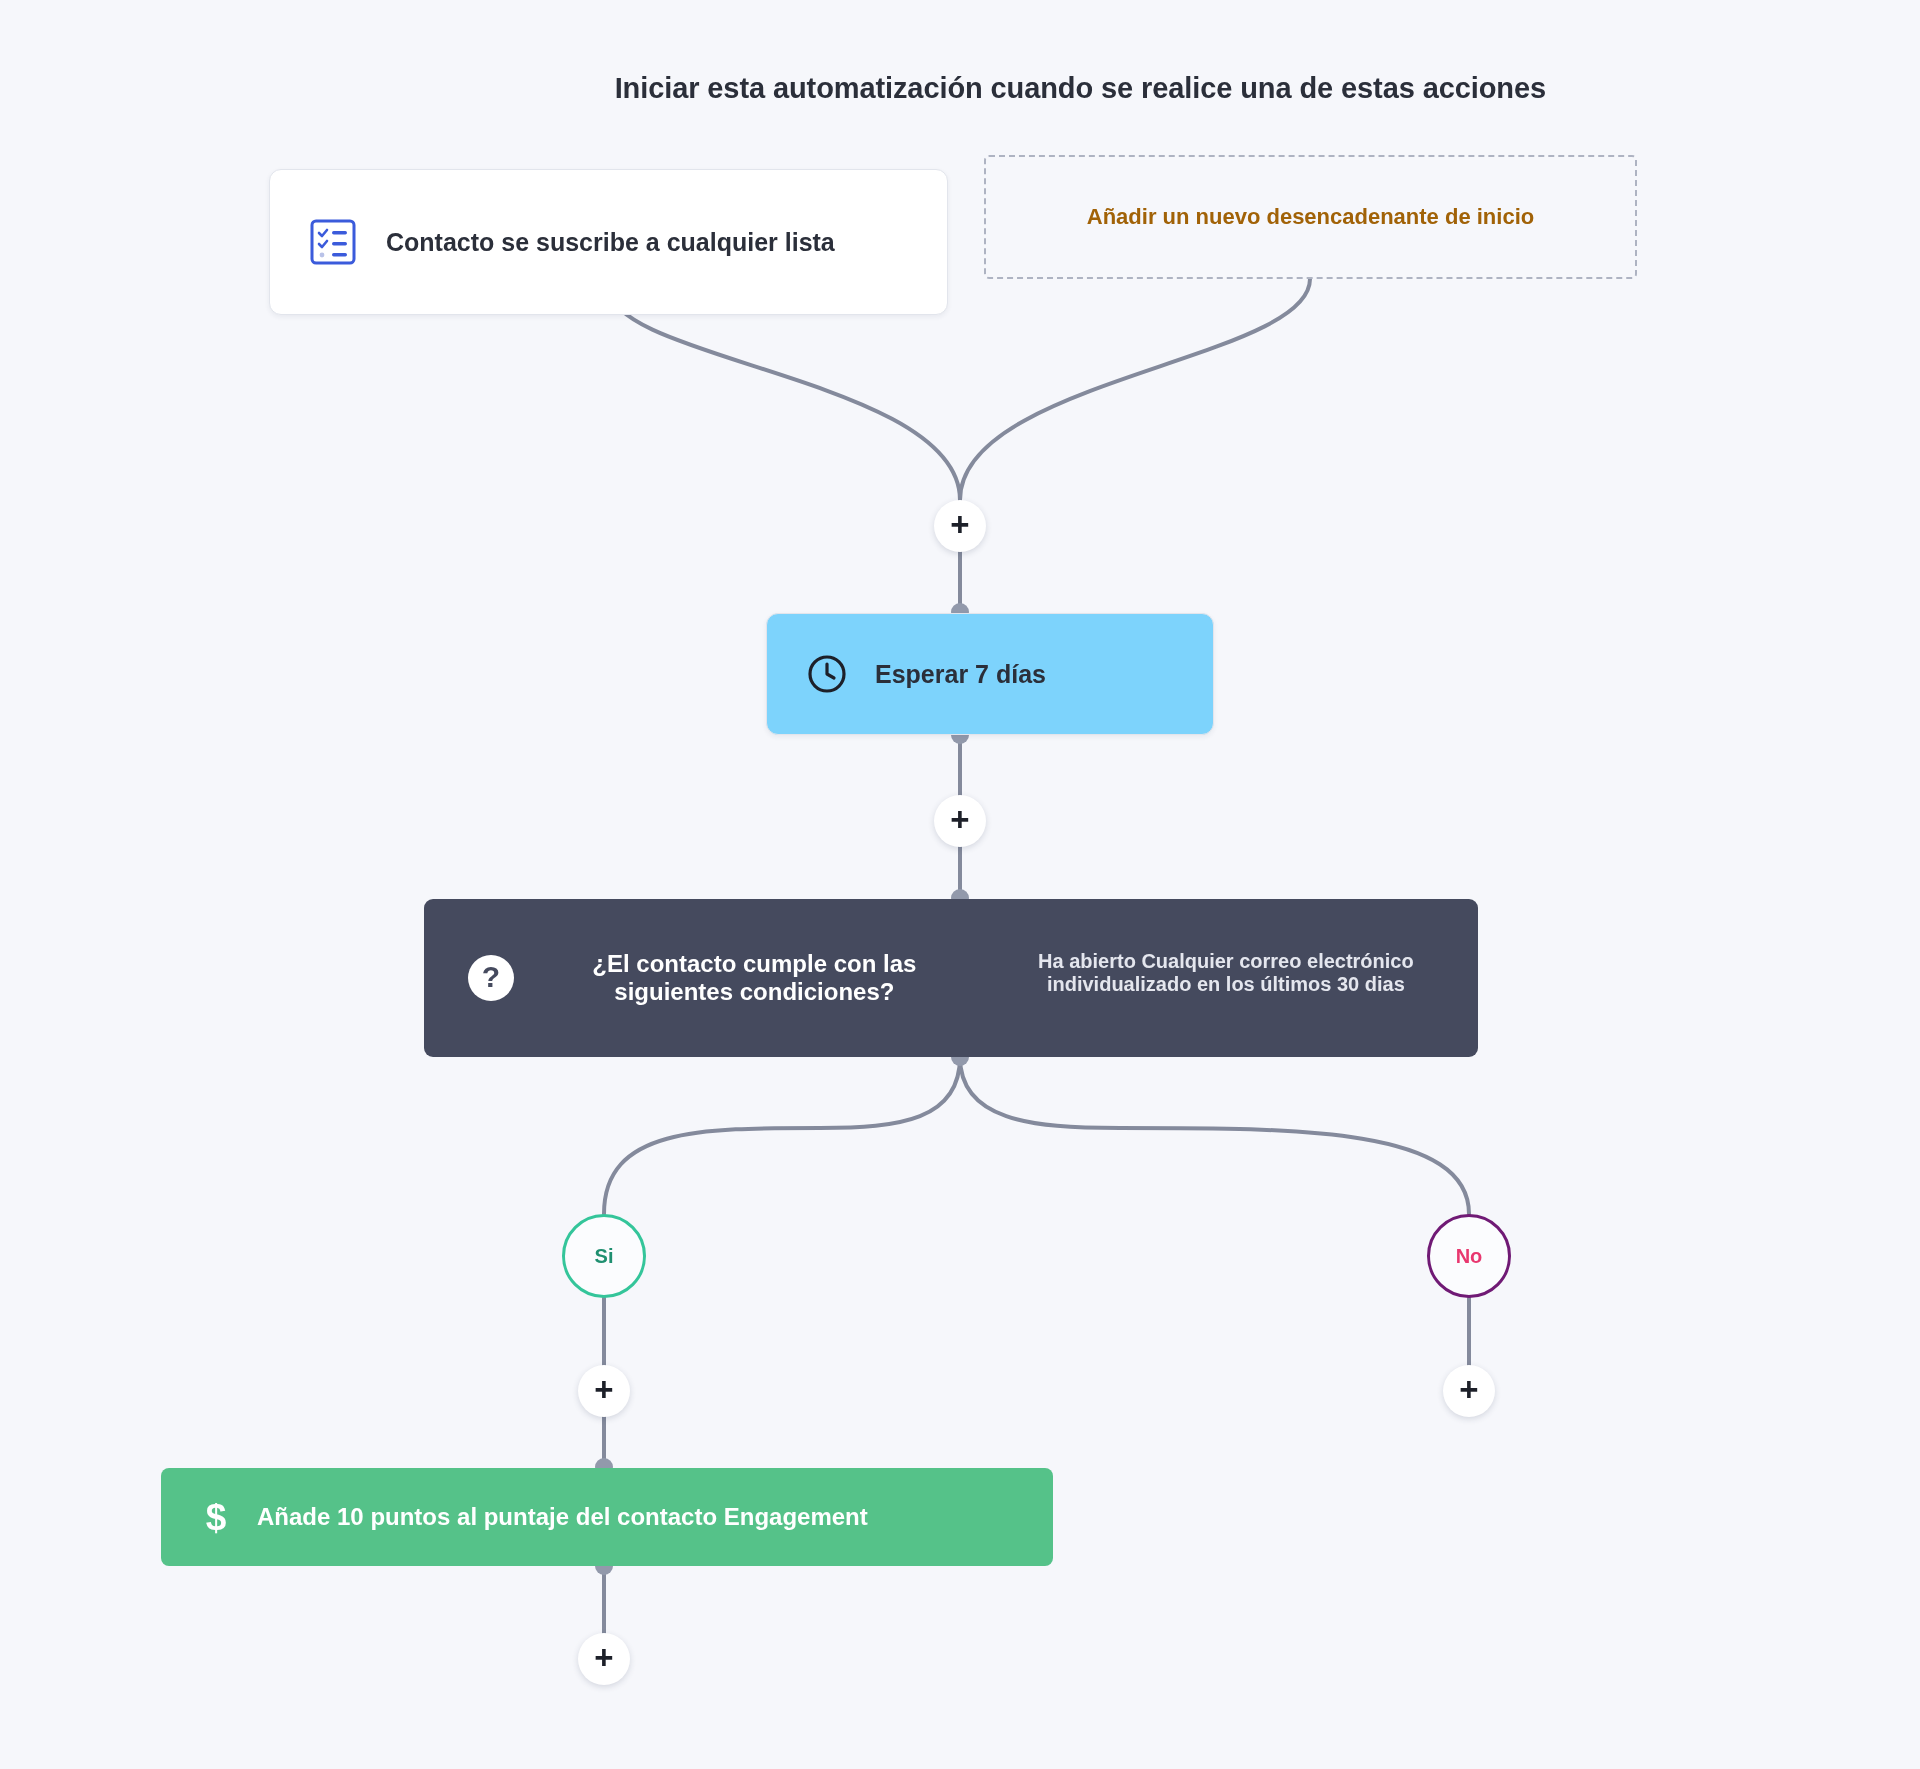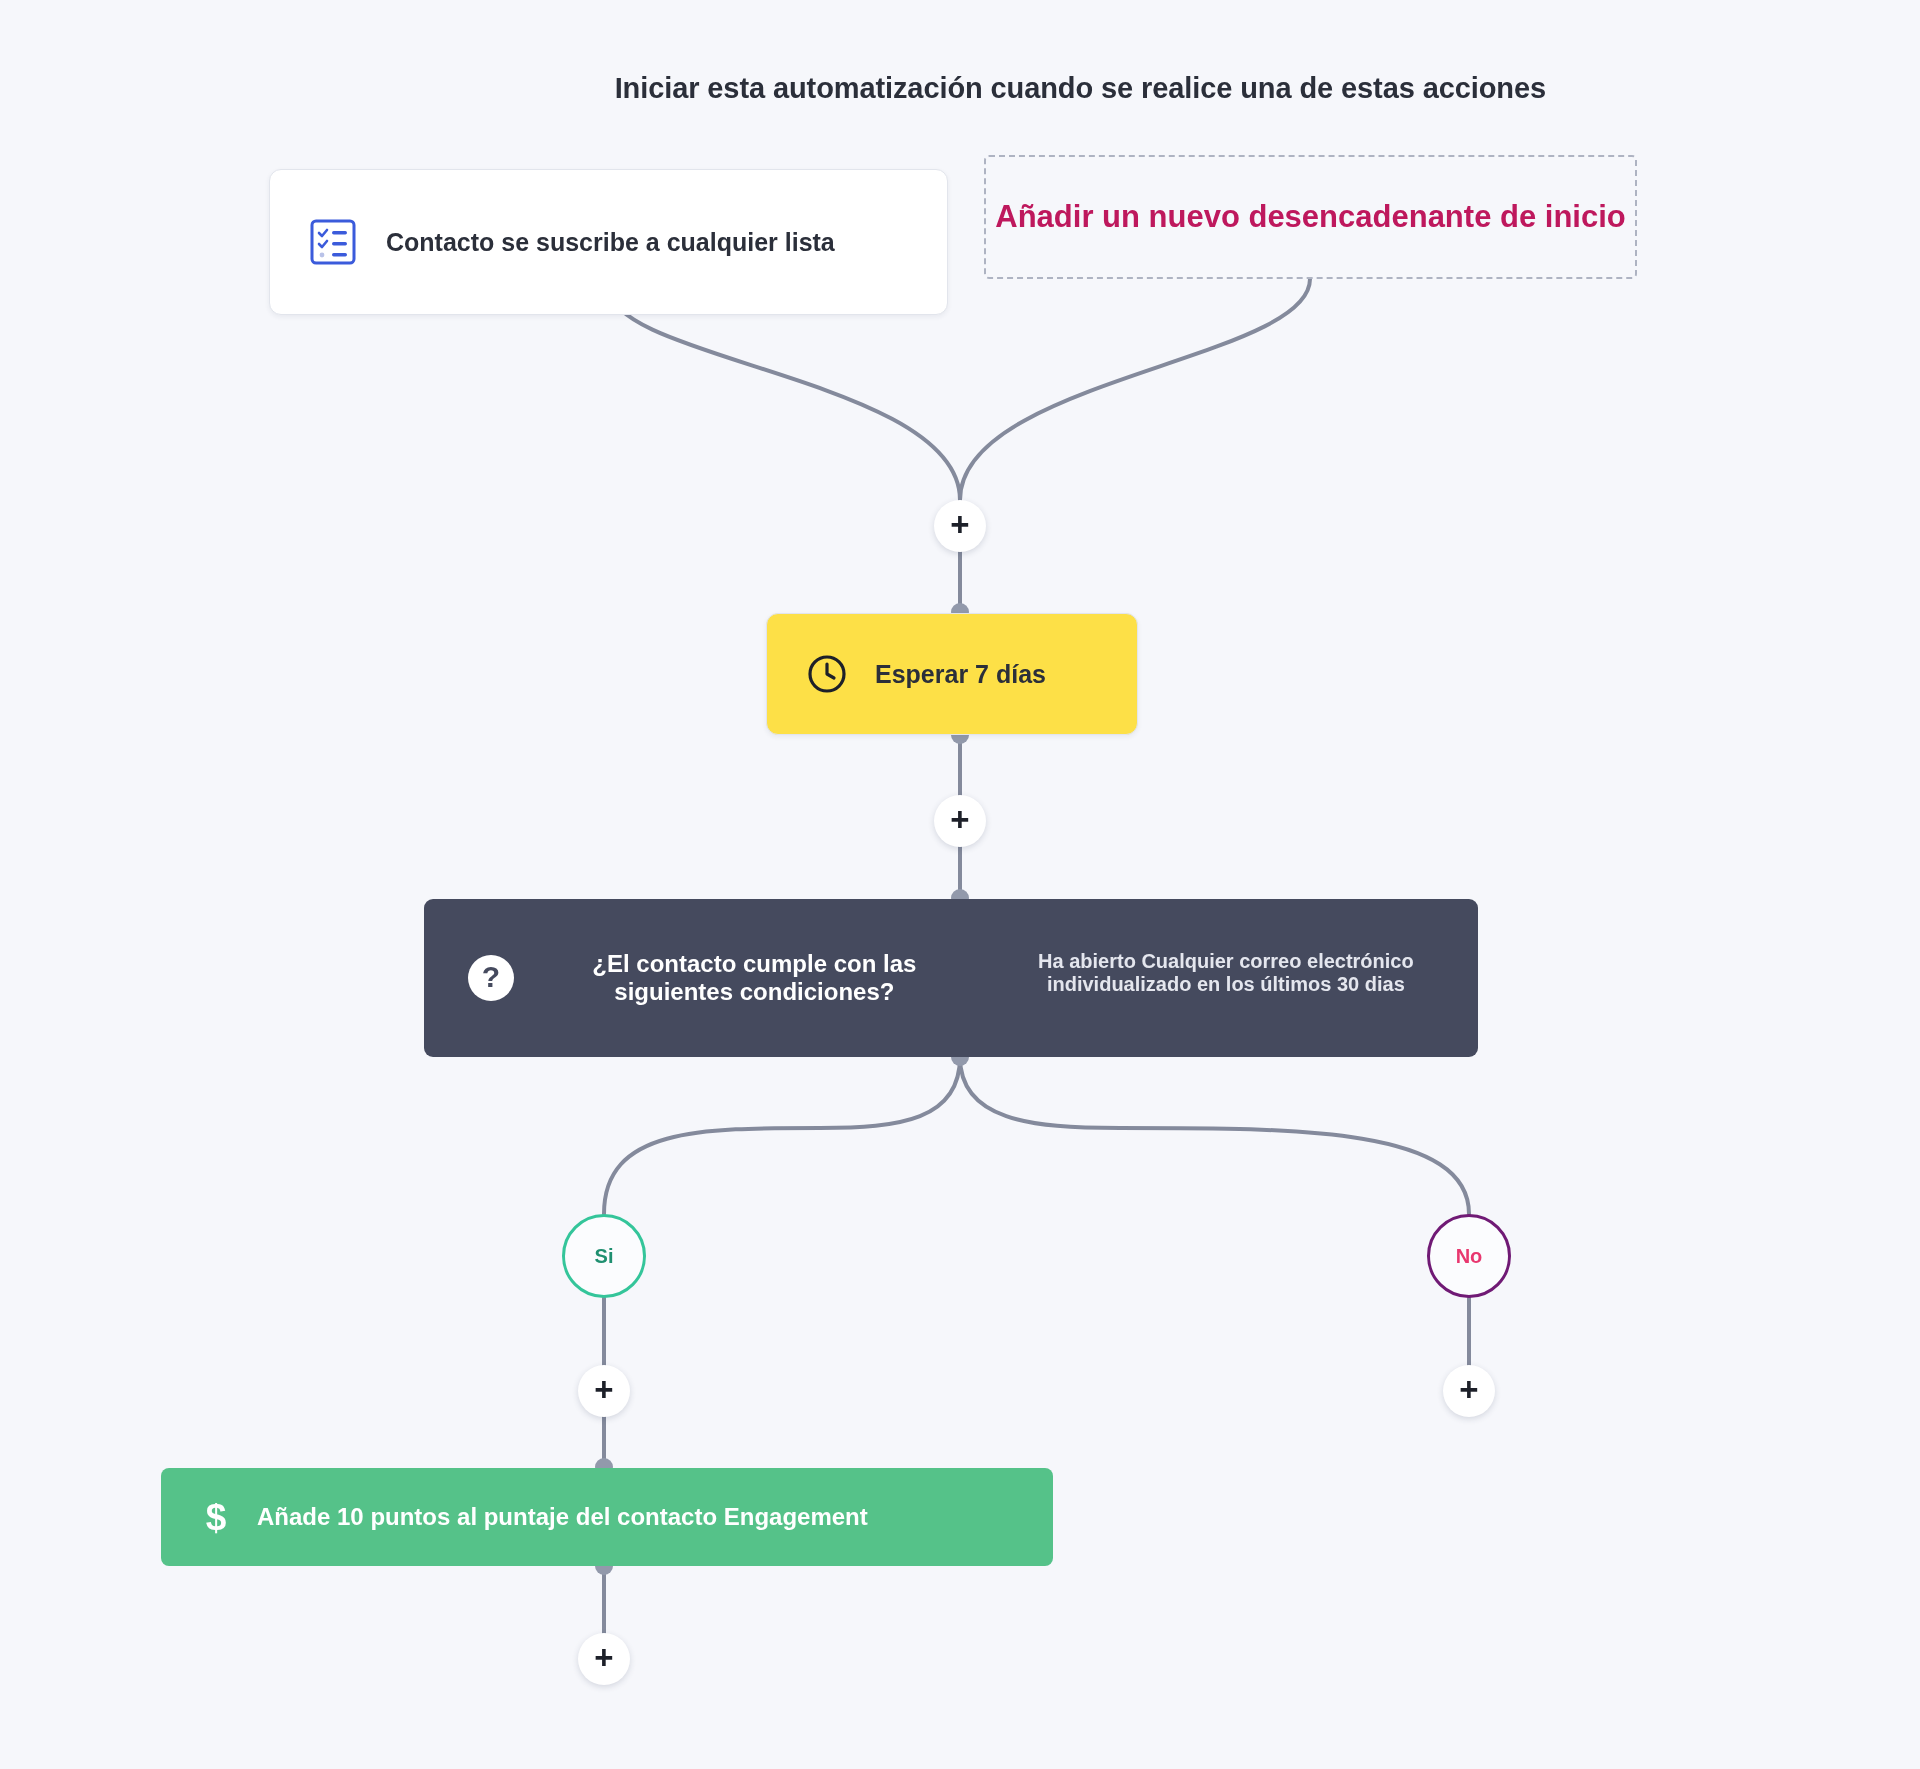--- a/index.html
+++ b/index.html
@@ -84,23 +84,23 @@
     height: 124px;
     border: 2px dashed #aeb3c2;
     border-radius: 5px;
     background: transparent;
     display: flex;
     align-items: center;
     justify-content: center;
     cursor: pointer;
   }
   .add-trigger-label {
-    font-size: 31px;
-    font-weight: bold;
-    color: #be185d;
+    font-size: 22px;
+    font-weight: bold;
+    color: #a16207;
   }
 
   
   .plus-btn {
     width: 52px;
     height: 52px;
     border-radius: 50%;
     background: #ffffff;
     box-shadow: 0 2px 6px rgba(40,50,80,0.16);
     display: flex;
@@ -114,23 +114,23 @@
     line-height: 1;
     font-weight: bold;
     color: #1d2029;
     margin-top: -4px;
   }
 
   
   .wait-card {
     left: 766px;
     top: 613px;
-    width: 372px;
+    width: 448px;
     height: 122px;
-    background: #fde047;
+    background: #7dd3fc;
     border: 1px solid #e2e5ec;
     border-radius: 12px;
     box-shadow: 0 2px 5px rgba(40,50,80,0.07);
     display: flex;
     align-items: center;
     padding-left: 38px;
     cursor: pointer;
   }
   .wait-icon {
     width: 44px;

